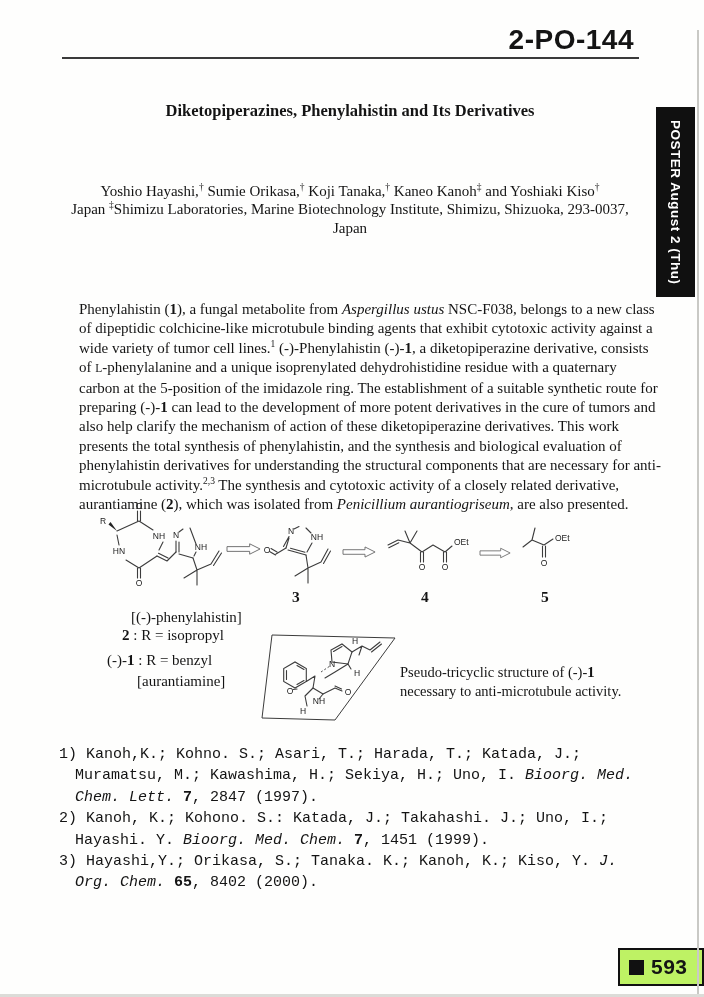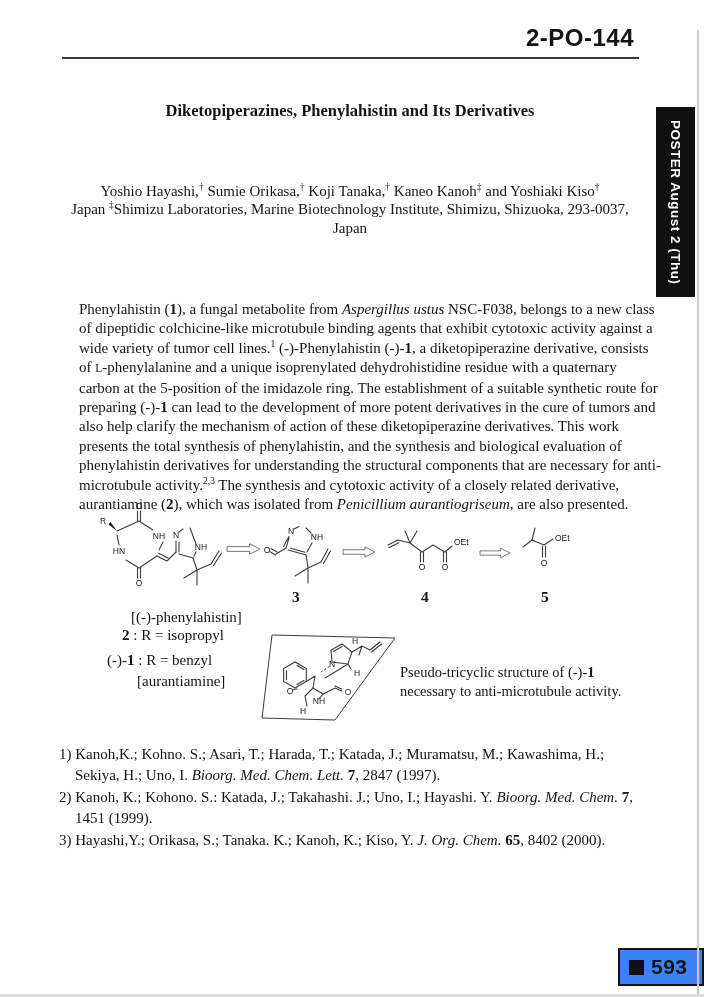--- a/index.html
+++ b/index.html
@@ -2,21 +2,21 @@
 <html><head>
 <meta charset="utf-8">
 <style>
   html,body{margin:0;padding:0;background:#e8e8e6;}
   .page{position:relative;width:704px;height:997px;background:#fefefd;overflow:hidden;
         font-family:"Liberation Serif", serif;color:#141414;}
   .abs{position:absolute;}
 
   
   .header-code{top:24px;left:380px;width:254px;text-align:right;
-    font-family:"Liberation Sans", sans-serif;font-weight:bold;font-size:24px;letter-spacing:.5px;}
+    font-family:"Liberation Sans", sans-serif;font-weight:bold;font-size:28px;letter-spacing:.5px;}
   .header-rule{top:57px;left:62px;width:577px;height:2px;background:#3a3a3a;}
 
   
   .banner{top:107px;left:656px;width:39px;height:190px;background:#101010;color:#fff;
     display:flex;align-items:center;justify-content:center;}
   .banner span{writing-mode:vertical-rl;text-orientation:sideways;
     font-family:"Liberation Sans", sans-serif;font-weight:bold;font-size:13.5px;letter-spacing:.5px;white-space:nowrap;}
 
   
   .title{top:100px;left:58px;width:584px;text-align:center;font-weight:bold;font-size:16.5px;line-height:22px;}
@@ -37,24 +37,24 @@
   svg .bond{stroke:#3c3c3c;stroke-width:1.1;fill:none;stroke-linecap:round;}
   svg .dash{stroke:#3c3c3c;stroke-width:.9;stroke-dasharray:2 2;fill:none;}
   svg .wedge{fill:#222;stroke:none;}
   svg .arrowp{fill:#ffffff;stroke:#6a6a6a;stroke-width:1;}
   svg .plane{fill:none;stroke:#3c3c3c;stroke-width:1;}
 
   .caption{top:663px;left:400px;width:235px;font-size:14.5px;line-height:19px;}
 
   
   .references{top:744px;left:59px;width:588px;font-size:15px;line-height:21.4px;}
-  .ref{text-indent:-16px;padding-left:16px;}
+  .ref{text-indent:-16px;padding-left:16px;font-family:Liberation Mono, monospace;}
 
   
-  .page-badge{top:948px;left:618px;width:82px;height:34px;border:2.5px solid #111;background:#3b82f6;
+  .page-badge{top:948px;left:618px;width:82px;height:34px;border:2.5px solid #111;background:#bef264;
     display:flex;align-items:center;}
   .badge-square{width:15px;height:15px;background:#111;margin-left:9px;}
   .badge-num{font-family:"Liberation Sans", sans-serif;font-weight:bold;font-size:21px;margin-left:7px;letter-spacing:.5px;}
 
   .scan-edge{top:30px;left:697px;width:2px;height:967px;background:#c9c9c5;}
   .scan-bottom{top:994px;left:0;width:704px;height:3px;background:#dcdcd8;}
 </style>
 </head>
 <body>
 

